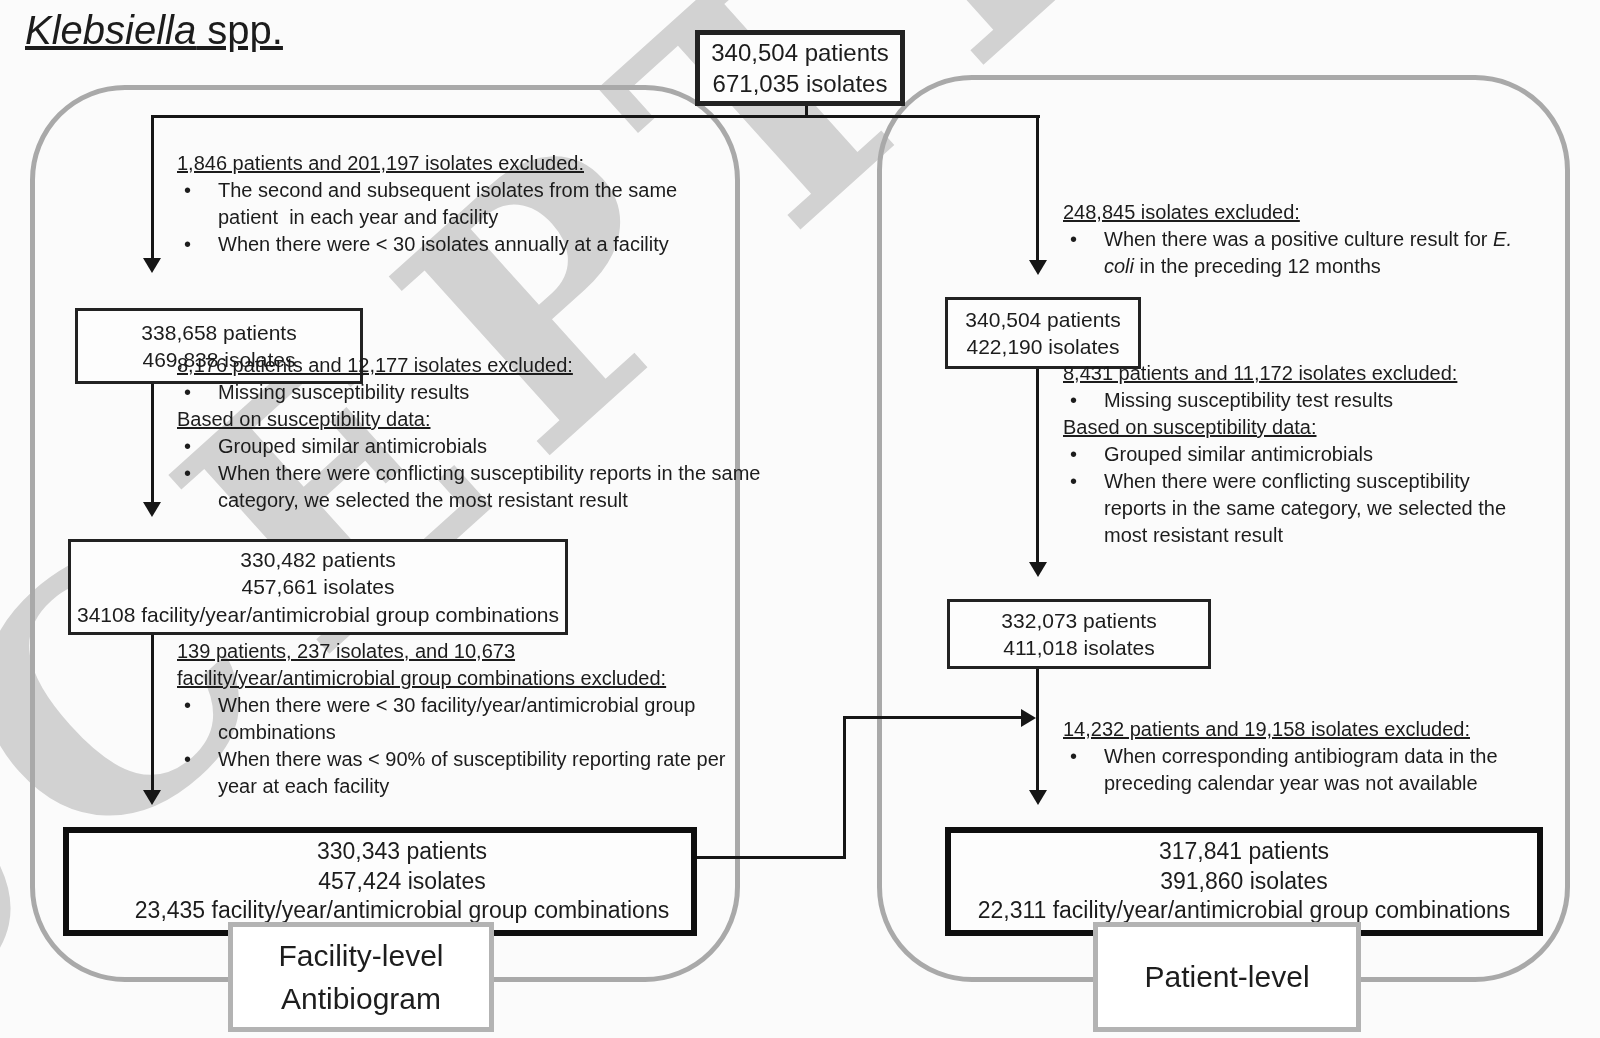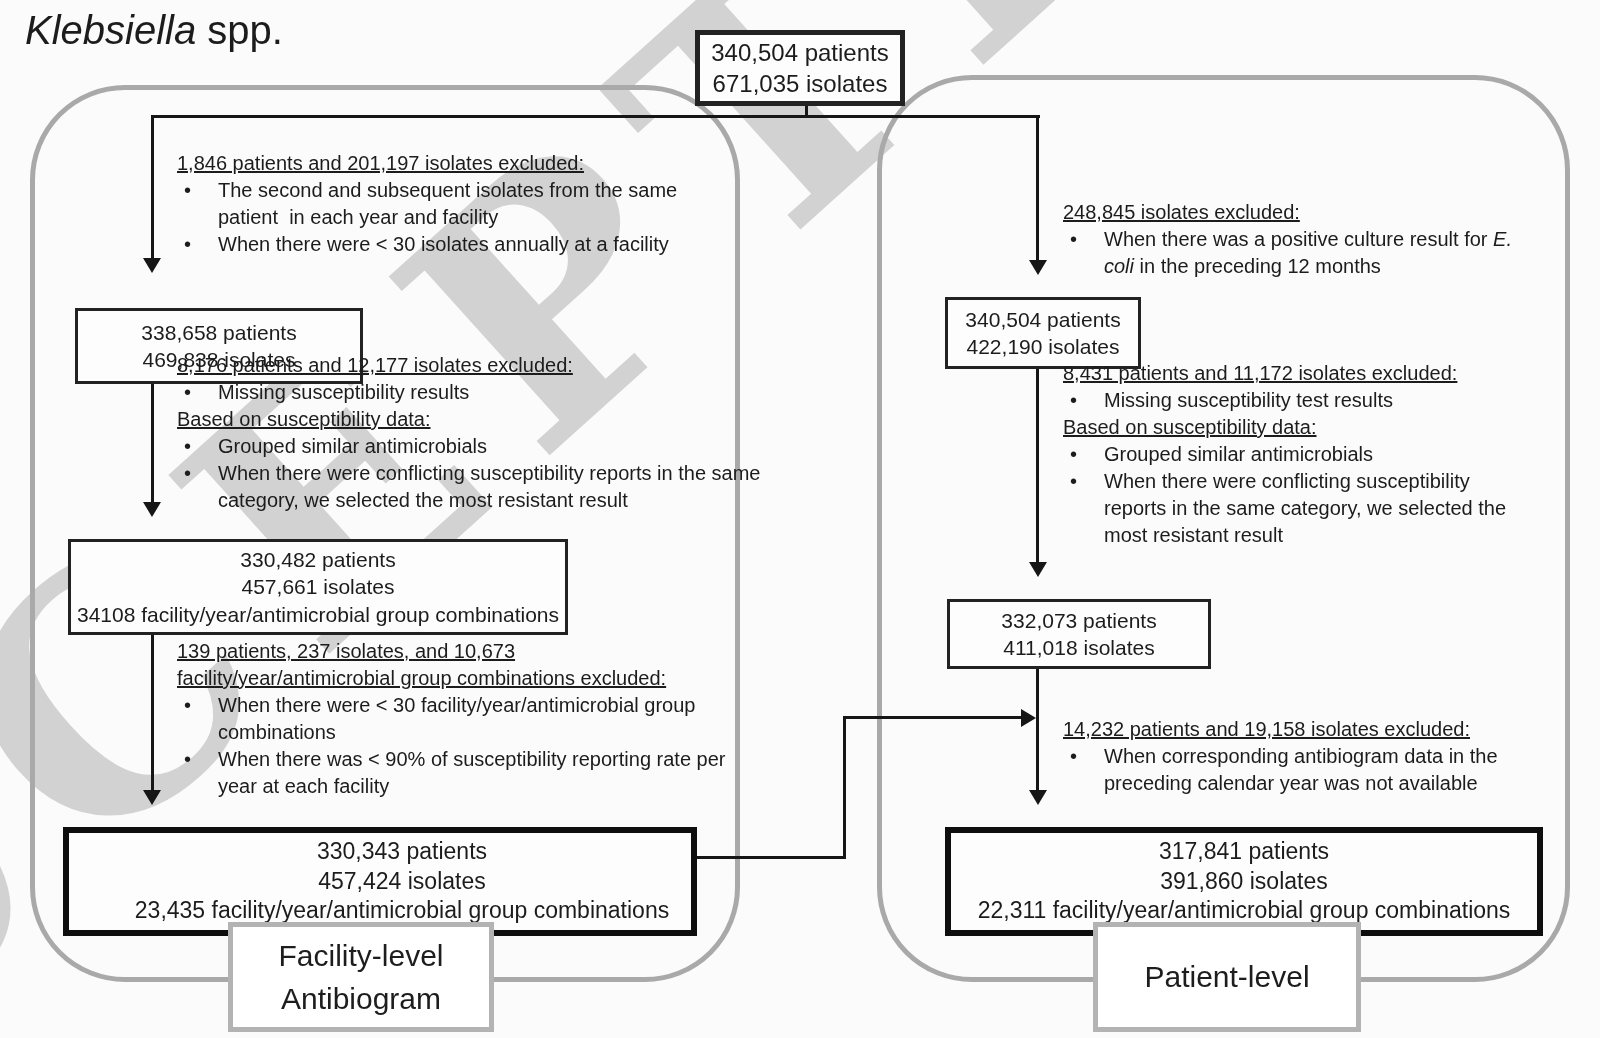--- a/index.html
+++ b/index.html
@@ -65,21 +65,21 @@
   .bullet { display:flex; }
   .bullet .dot { flex:0 0 34px; padding-left:7px; }
   .bullet .txt { flex:1 1 auto; white-space:pre-wrap; }
   #l-excl1 { left:177px;  top:150px; width:545px; }
   #l-excl2 { left:177px;  top:352px; width:590px; }
   #l-excl3 { left:177px;  top:638px; width:590px; }
   #r-excl1 { left:1063px; top:155px; width:460px;margin-top:44px; }
   #r-excl2 { left:1063px; top:360px; width:445px; }
   #r-excl3 { left:1063px; top:716px; width:460px; }
   
-  #title { position:absolute; left:25px; top:8px; font-size:40px; z-index:4; }
+  #title { position:absolute; left:25px; top:8px; font-size:40px; z-index:4;text-decoration:underline; }
   #title .genus { font-style:italic; }
   #title .suffix { white-space:pre-wrap; }
 </style>
 </head>
 <body>
 
 <div id="stage">
 
   <div class="watermark">ACCEPTED</div>
 

